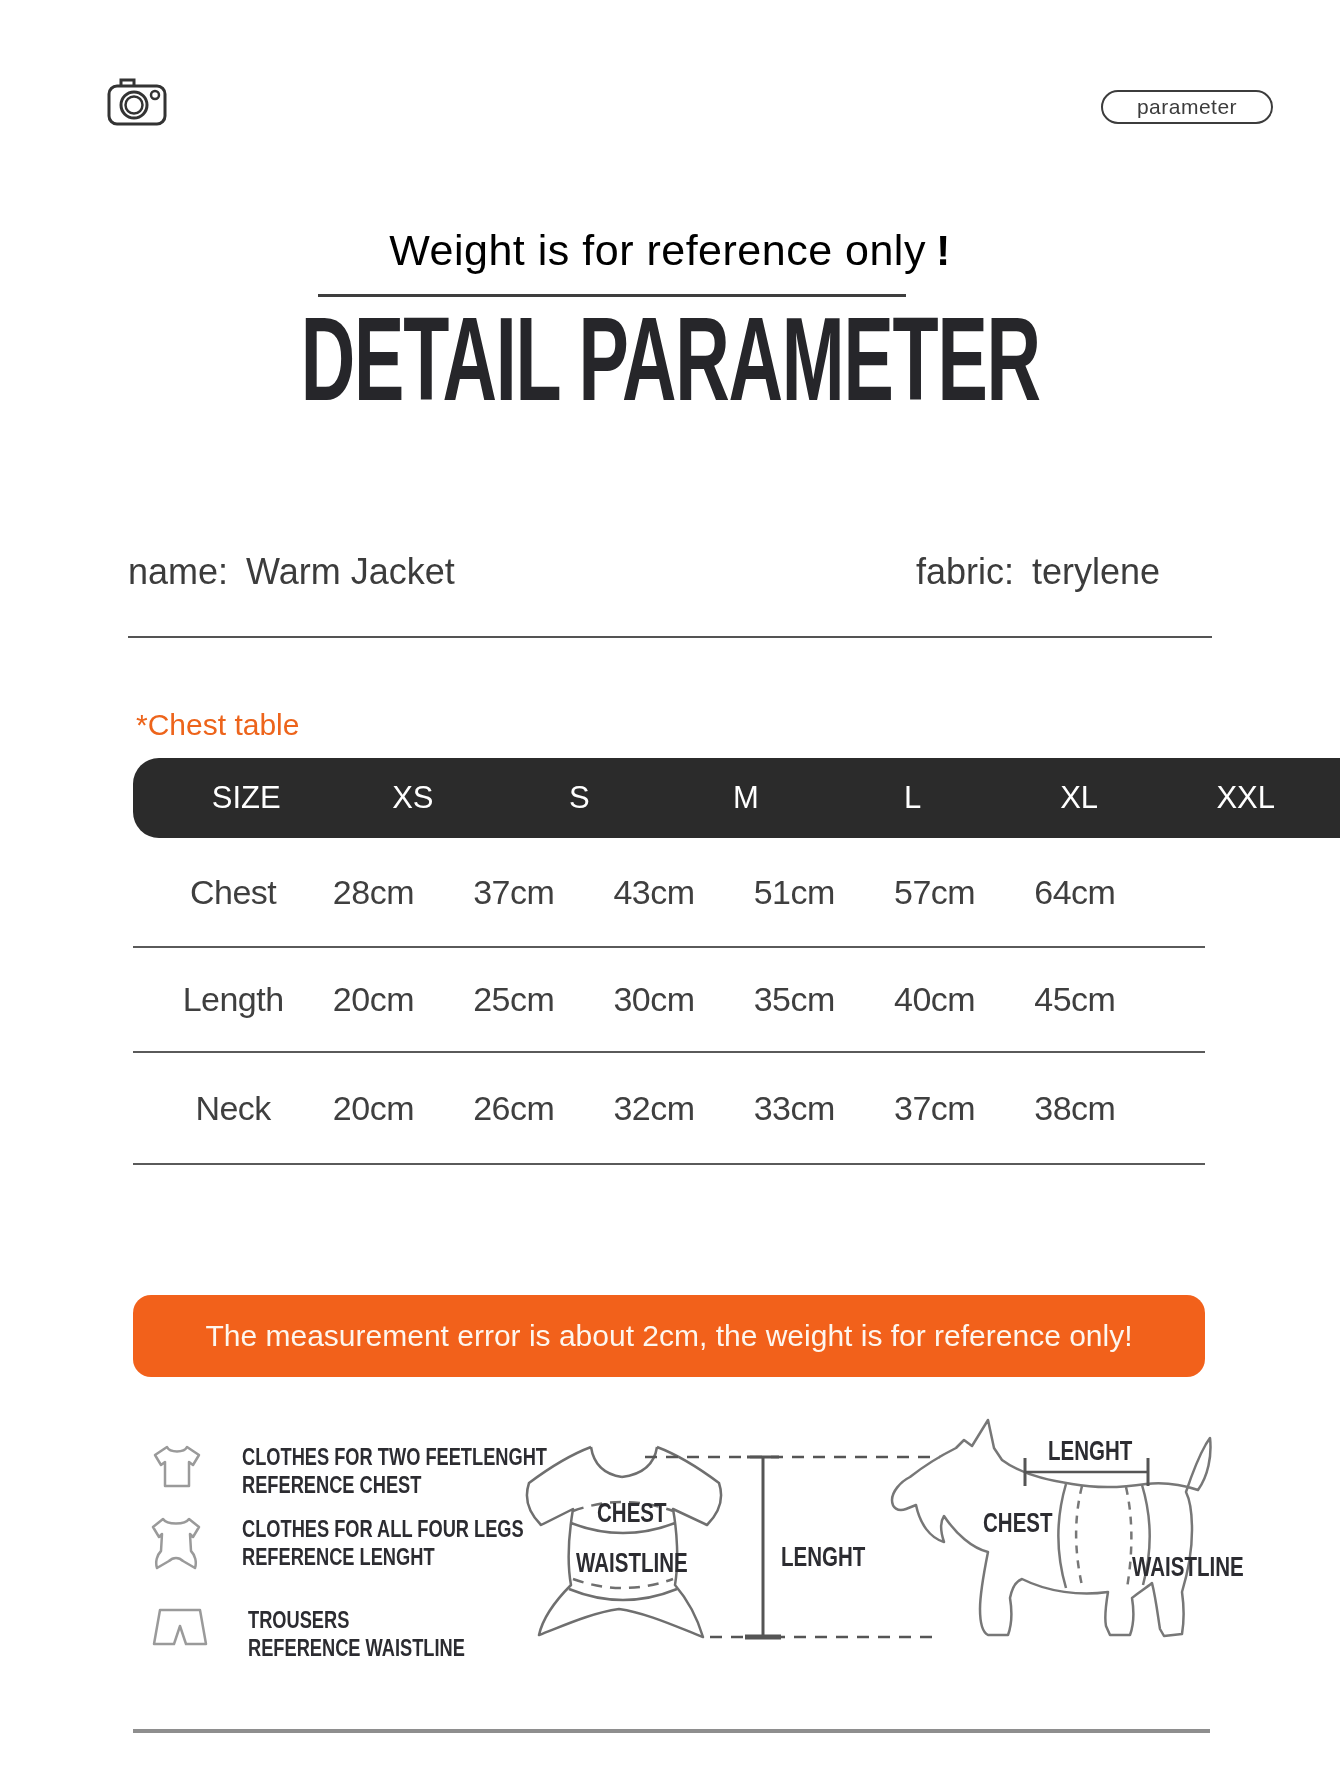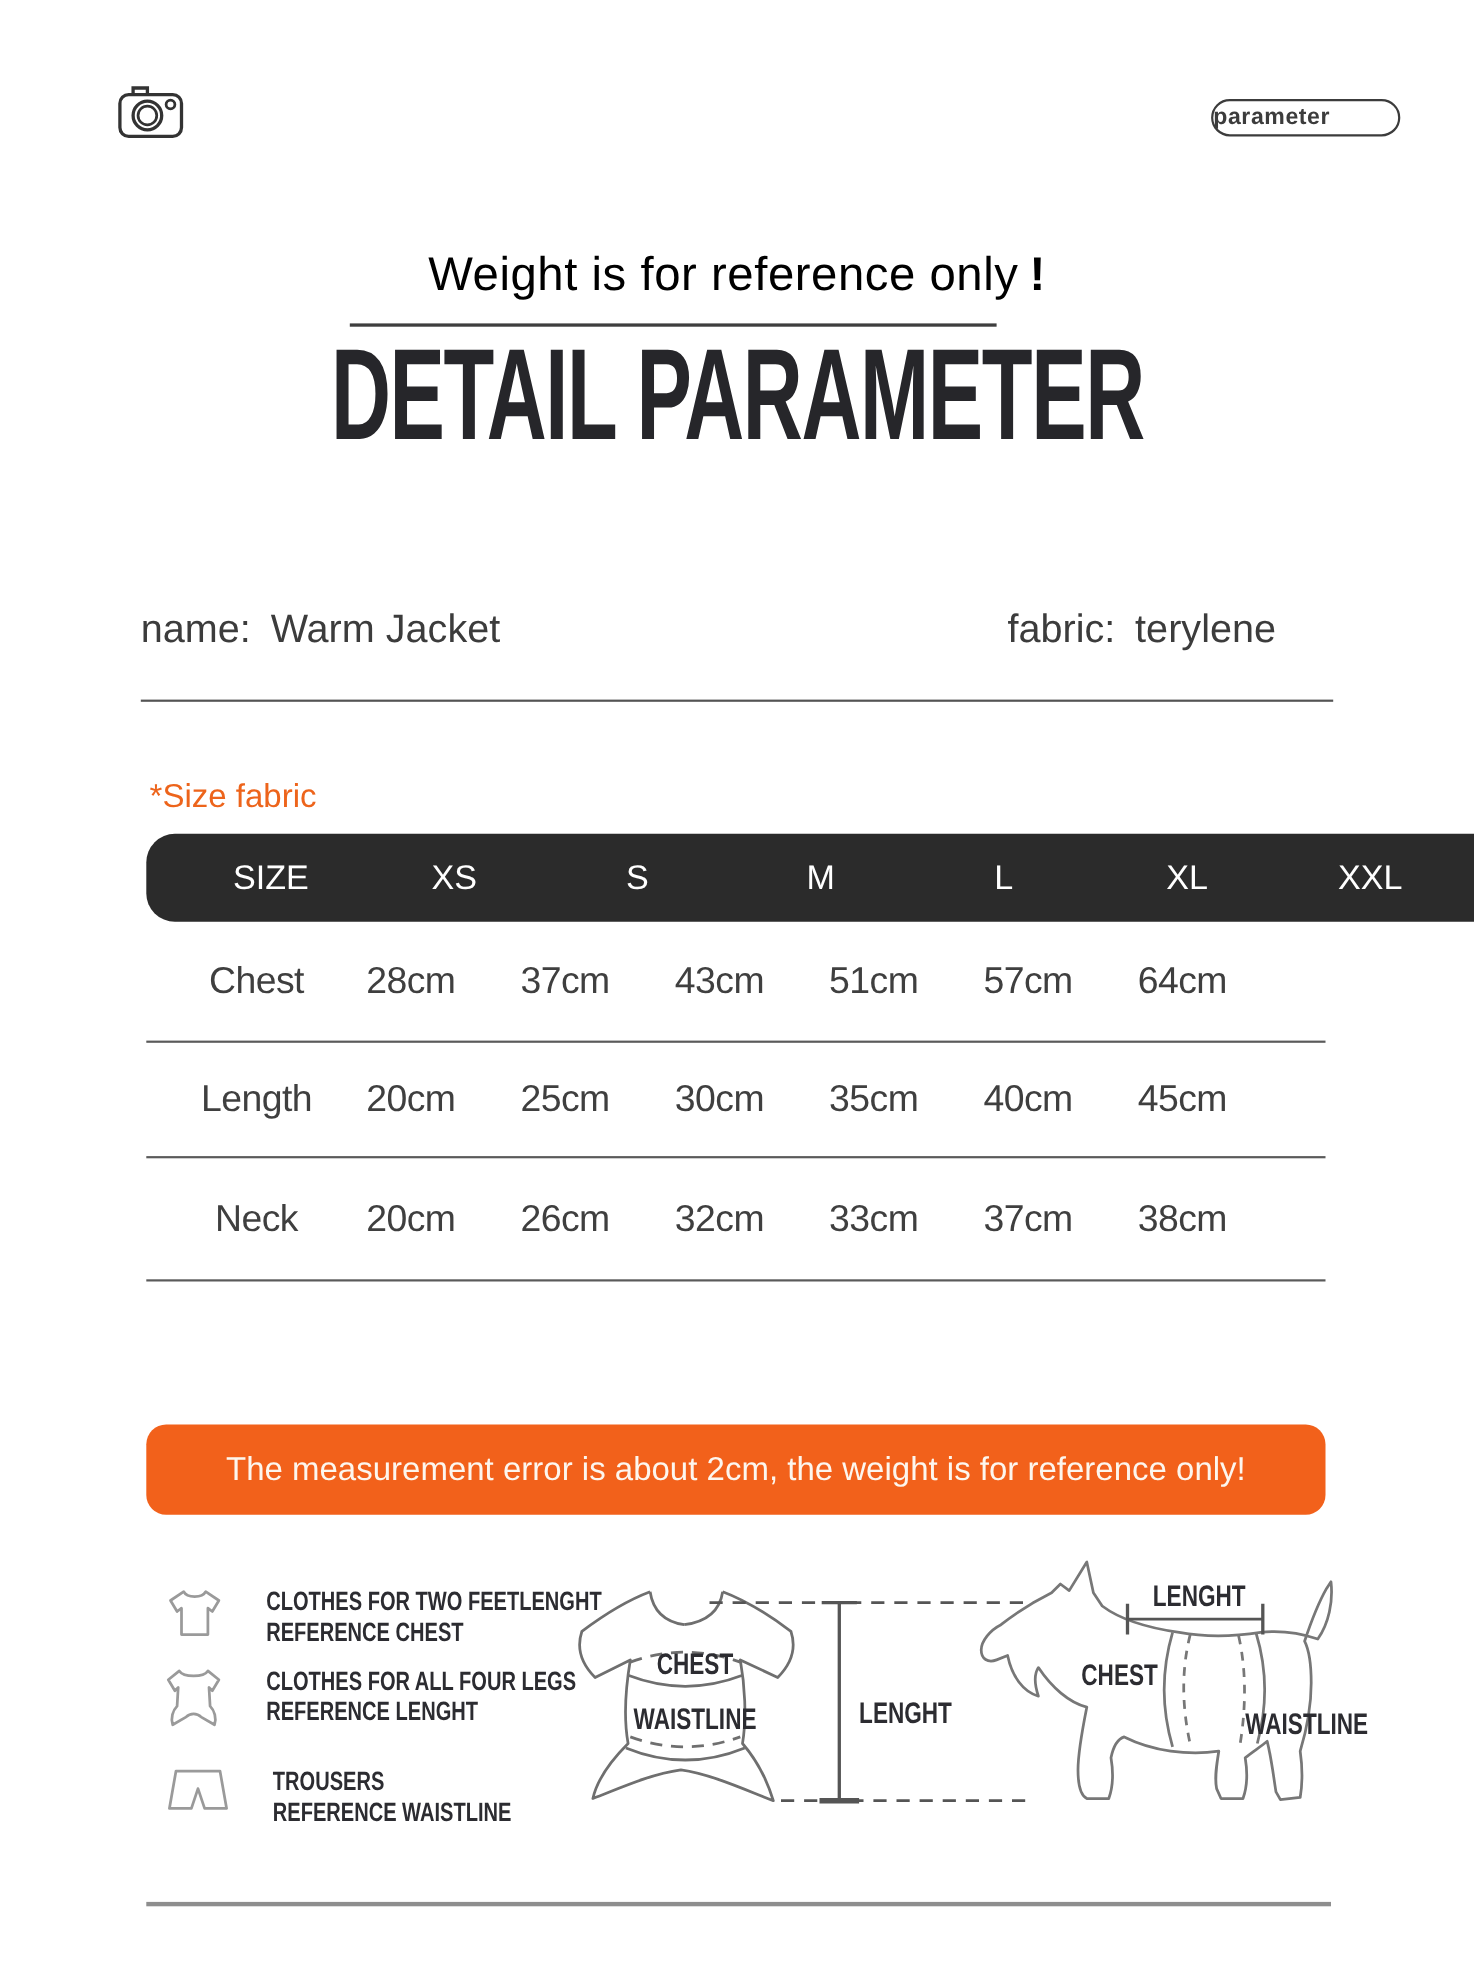--- a/index.html
+++ b/index.html
@@ -6,22 +6,22 @@
   html,body { background:#ffffff; }
   .page {
     position:relative; width:1340px; height:1785px; background:#ffffff;
     font-family:"Liberation Sans", sans-serif; color:#3d3d3d; overflow:hidden;
   }
   
   .camera { position:absolute; left:106px; top:76px; }
   .pill {
     position:absolute; left:1101px; top:90px; width:172px; height:34px;
     border:2.5px solid #3c3c3c; border-radius:17px;
-    display:flex; align-items:center; 
-    font-weight:bold; font-size:21px; color:#3c3c3c; letter-spacing:.5px;
+    display:flex; align-items:center; justify-content:center;
+    font-weight:normal; font-size:21px; color:#3c3c3c; letter-spacing:.5px;
   }
   
   .subtitle {
     position:absolute; top:226px; left:0; width:100%;
     text-align:center; font-size:43px; color:#000000; letter-spacing:.5px;
   }
   .subtitle .bang { font-weight:700; margin-left:10px; }
   .subtitle-line { position:absolute; left:318px; top:294px; width:588px; height:3px; background:#3e3e3e; }
   .title-wrap { position:absolute; top:300px; left:0; width:100%; display:flex; justify-content:center; }
   .title {
@@ -119,21 +119,21 @@
       <span class="plabel">name:</span>
       <span>Warm Jacket</span>
     </div>
     <div class="pair">
       <span class="plabel">fabric:</span>
       <span>terylene</span>
     </div>
   </div>
   <div class="divider"></div>
 
-  <div class="size-caption">*Size fabric</div>
+  <div class="size-caption">*Chest table</div>
 
   <div class="thead">
     <span>SIZE</span>
     <span>XS</span>
     <span>S</span>
     <span>M</span>
     <span>L</span>
     <span>XL</span>
     <span>XXL</span>
   </div>

